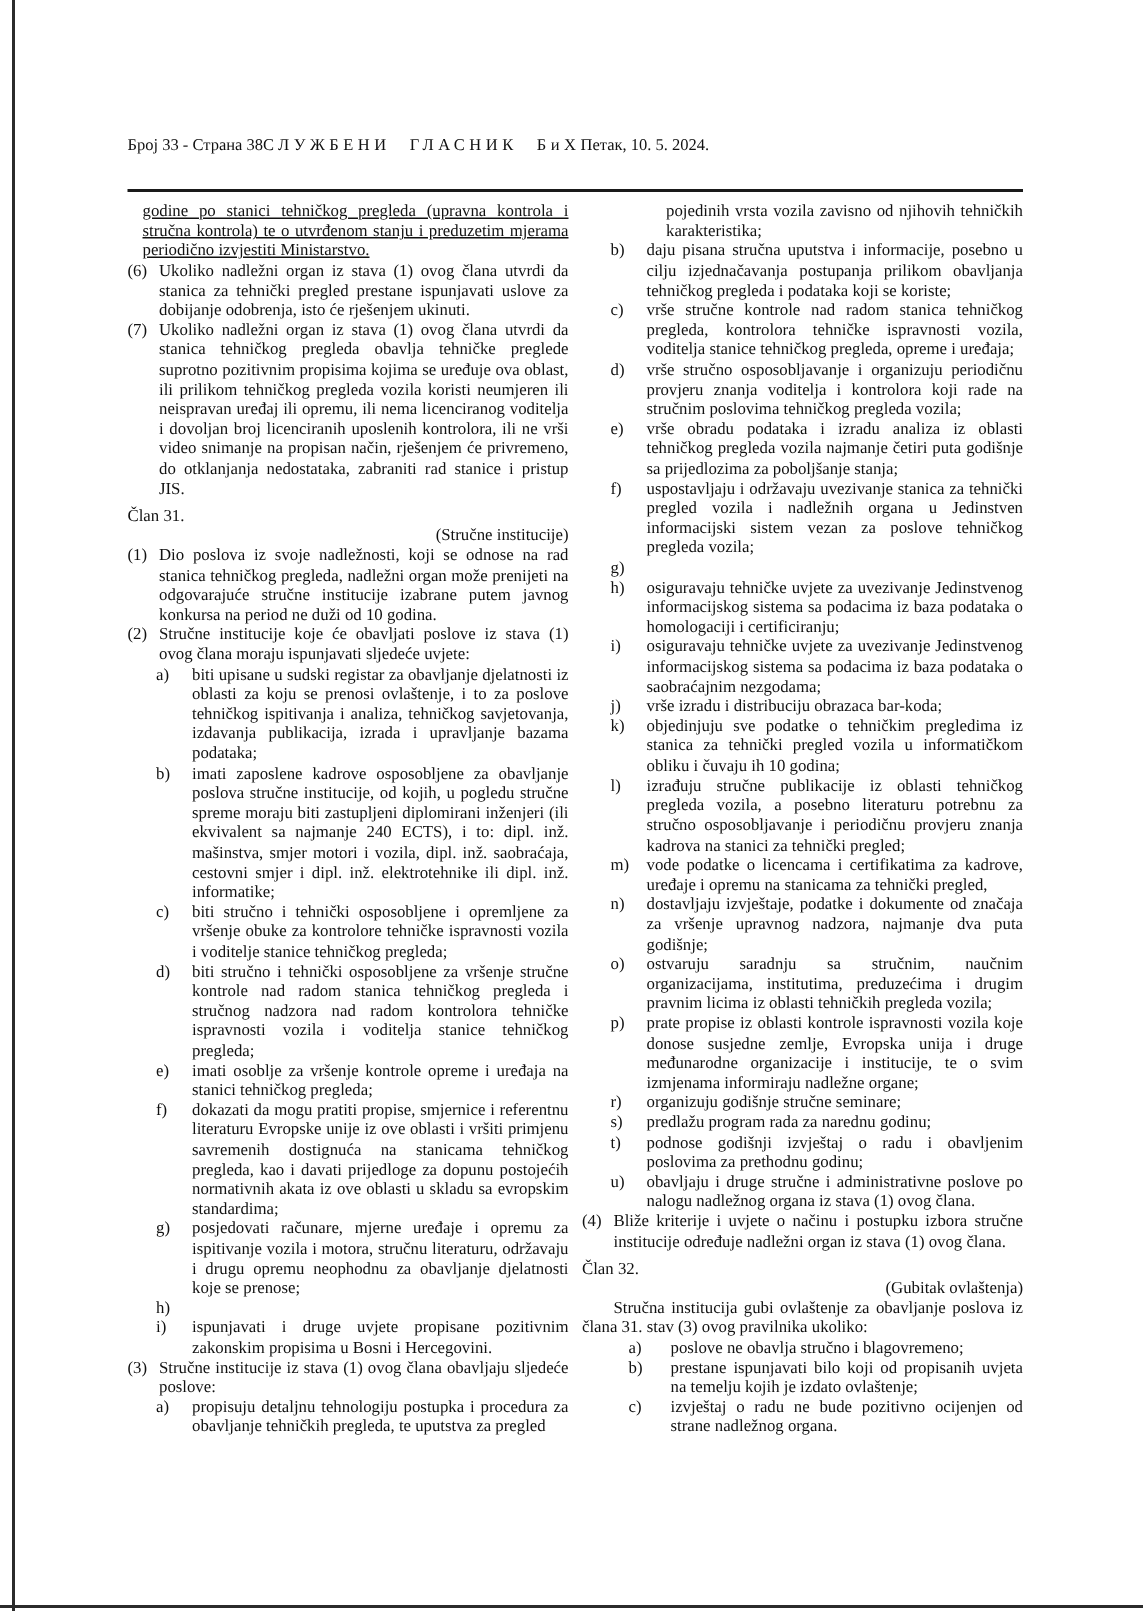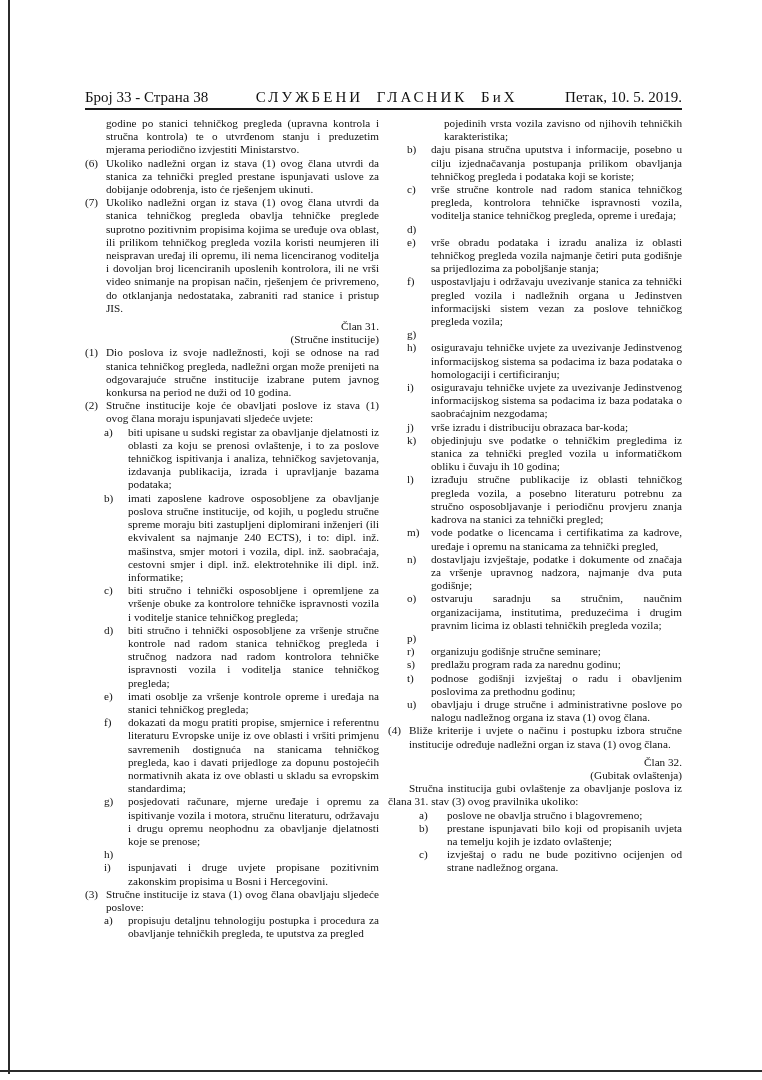--- a/index.html
+++ b/index.html
@@ -29,26 +29,25 @@
     background: #2b2b2b;
   }
   .page {
     position: absolute;
     left: 85px;
     top: 90px;
     width: 597px;
   }
   .gazette-header {
     display: flex;
-    justify-content: space-between;
     align-items: baseline;
-    font-size: 15px;
+    font-size: 11px;
     line-height: 15px;
     border-bottom: 2px solid #1a1a1a;
-    padding-bottom: 3px;
+    padding-bottom: 21px;
   }
   .gazette-header .center {
     letter-spacing: 3px;
     word-spacing: 7px;
   }
   .columns {
     display: flex;
     gap: 9px;
     margin-top: 7px;
   }
@@ -60,42 +59,42 @@
   .block { text-align: justify; }
   .item { display: flex; }
   .item > .marker { flex: 0 0 21px; }
   .item > .text { flex: 1 1 auto; text-align: justify; }
   .subitem { display: flex; padding-left: 19px; }
   .subitem > .marker { flex: 0 0 24px; }
   .subitem > .text { flex: 1 1 auto; text-align: justify; }
   .subitem2 { display: flex; padding-left: 31px; }
   .subitem2 > .marker { flex: 0 0 28px; }
   .subitem2 > .text { flex: 1 1 auto; text-align: justify; }
-  .continuation-l1 { margin-left: 21px; }
+  .continuation-l1 { margin-left: 10px; text-decoration: underline; }
   .continuation-l2 { margin-left: 56px; }
   .article-heading {
-    text-align: right;
+    text-align: left;
     margin-top: 5px;
   }
   .article-subheading {
     text-align: right;
   }
   .paragraph-indent { text-indent: 21px; }
 </style>
 </head>
 <body>
 
 <div class="scan-edge-left"></div>
 <div class="scan-edge-bottom"></div>
 
 <div class="page">
   <div class="gazette-header">
     <span class="left">Број 33 - Страна 38</span>
     <span class="center">СЛУЖБЕНИ ГЛАСНИК БиХ</span>
-    <span class="right">Петак, 10. 5. 2019.</span>
+    <span class="right">Петак, 10. 5. 2024.</span>
   </div>
   <div class="columns">
     <div class="col" id="left-col">
         <div class="block continuation-l1">godine po stanici tehničkog pregleda (upravna kontrola i stručna kontrola) te o utvrđenom stanju i preduzetim mjerama periodično izvjestiti Ministarstvo.</div>
         <div class="block item">
           <span class="marker">(6)</span>
           <span class="text">Ukoliko nadležni organ iz stava (1) ovog člana utvrdi da stanica za tehnički pregled prestane ispunjavati uslove za dobijanje odobrenja, isto će rješenjem ukinuti.</span>
         </div>
         <div class="block item">
           <span class="marker">(7)</span>
@@ -160,20 +159,21 @@
         <div class="block subitem">
           <span class="marker">b)</span>
           <span class="text">daju pisana stručna uputstva i informacije, posebno u cilju izjednačavanja postupanja prilikom obavljanja tehničkog pregleda i podataka koji se koriste;</span>
         </div>
         <div class="block subitem">
           <span class="marker">c)</span>
           <span class="text">vrše stručne kontrole nad radom stanica tehničkog pregleda, kontrolora tehničke ispravnosti vozila, voditelja stanice tehničkog pregleda, opreme i uređaja;</span>
         </div>
         <div class="block subitem">
           <span class="marker">d)</span>
+          <span class="text">vrše stručno osposobljavanje i organizuju periodičnu provjeru znanja voditelja i kontrolora koji rade na stručnim poslovima tehničkog pregleda vozila;</span>
         </div>
         <div class="block subitem">
           <span class="marker">e)</span>
           <span class="text">vrše obradu podataka i izradu analiza iz oblasti tehničkog pregleda vozila najmanje četiri puta godišnje sa prijedlozima za poboljšanje stanja;</span>
         </div>
         <div class="block subitem">
           <span class="marker">f)</span>
           <span class="text">uspostavljaju i održavaju uvezivanje stanica za tehnički pregled vozila i nadležnih organa u Jedinstven informacijski sistem vezan za poslove tehničkog pregleda vozila;</span>
         </div>
         <div class="block subitem">
@@ -206,20 +206,21 @@
         <div class="block subitem">
           <span class="marker">n)</span>
           <span class="text">dostavljaju izvještaje, podatke i dokumente od značaja za vršenje upravnog nadzora, najmanje dva puta godišnje;</span>
         </div>
         <div class="block subitem">
           <span class="marker">o)</span>
           <span class="text">ostvaruju saradnju sa stručnim, naučnim organizacijama, institutima, preduzećima i drugim pravnim licima iz oblasti tehničkih pregleda vozila;</span>
         </div>
         <div class="block subitem">
           <span class="marker">p)</span>
+          <span class="text">prate propise iz oblasti kontrole ispravnosti vozila koje donose susjedne zemlje, Evropska unija i druge međunarodne organizacije i institucije, te o svim izmjenama informiraju nadležne organe;</span>
         </div>
         <div class="block subitem">
           <span class="marker">r)</span>
           <span class="text">organizuju godišnje stručne seminare;</span>
         </div>
         <div class="block subitem">
           <span class="marker">s)</span>
           <span class="text">predlažu program rada za narednu godinu;</span>
         </div>
         <div class="block subitem">

